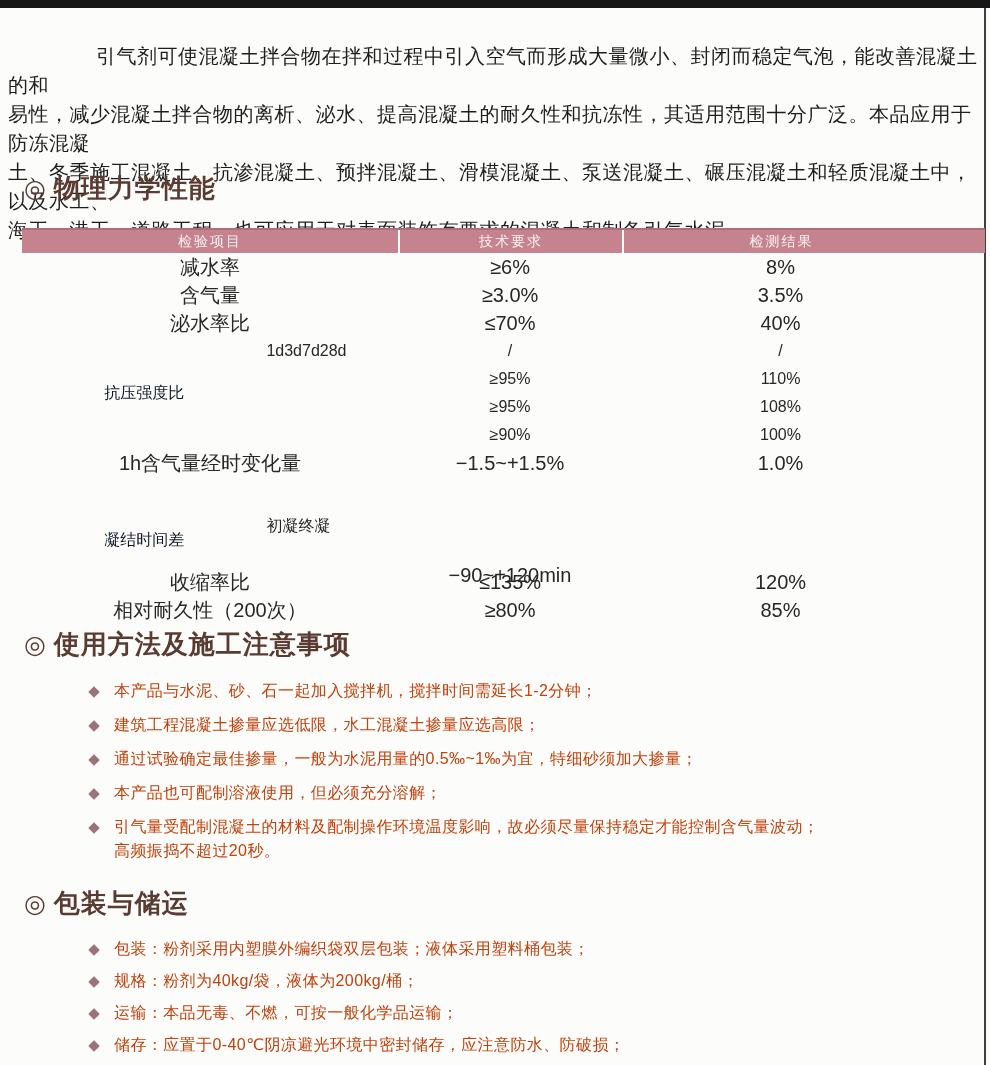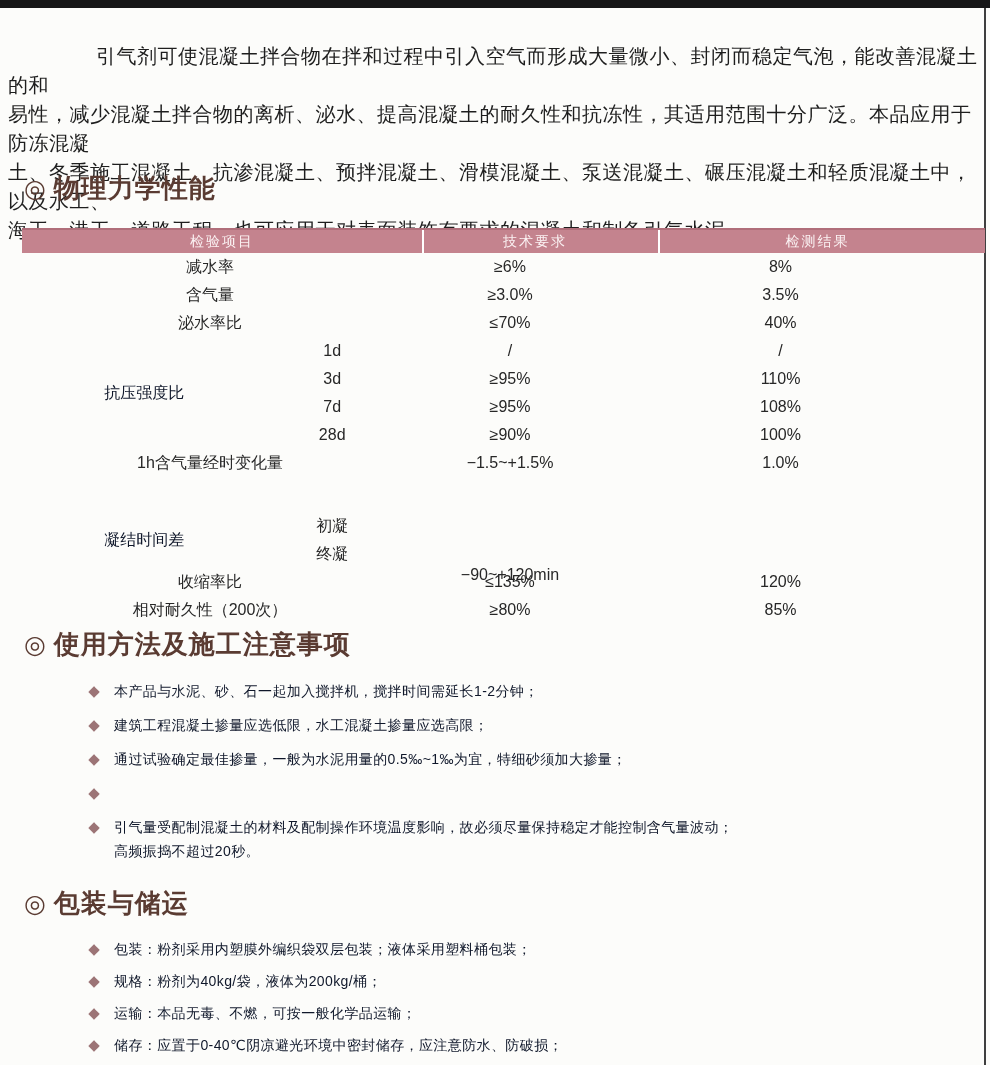--- a/index.html
+++ b/index.html
@@ -25,39 +25,39 @@
   
   .sec{
     left:24px;height:32px;display:flex;align-items:center;gap:7px;
     color:#5a3b32;font-weight:bold;font-size:26px;letter-spacing:1px;
   }
   .sec .mark{font-size:25px;font-weight:normal;}
 
   
   .ptable{left:22px;top:228px;width:963px;}
   .thead{display:flex;height:25px;background:#c4838e;border-top:2px solid #b06e7a;box-sizing:border-box;}
-  .hc{display:flex;align-items:center;justify-content:center;color:#fbf2f3;font-size:14px;letter-spacing:2px;box-sizing:border-box;margin-left:12px;}
+  .hc{display:flex;align-items:center;justify-content:center;color:#fbf2f3;font-size:14px;letter-spacing:2px;box-sizing:border-box;}
   .c1{width:376px;} .c2{width:224px;} .c3{width:317px;}
   .thead .c2,.thead .c3{border-left:2px solid #ffffff;}
   .trow{display:flex;}
-  .trow .cell{display:flex;align-items:center;justify-content:center;font-size:16px;color:#272727;box-sizing:border-box;}
+  .trow .cell{display:flex;align-items:center;justify-content:center;font-size:20px;color:#272727;box-sizing:border-box;}
   .h28{height:28px;} .h56{height:56px;margin-top:35px;} .h112{height:112px;}
   .split{display:flex;align-items:stretch;}
   .mainlabel{width:65%;display:flex;align-items:center;justify-content:center;font-size:16px;color:#0f172a;}
-  .subcol{width:35%;display:flex;flex-direction:column;}
+  .subcol{width:35%;display:flex;flex-direction:row;}
   .stack{display:flex;flex-direction:column;justify-content:flex-start;}
   .subcell{height:28px;display:flex;align-items:center;justify-content:center;font-size:16px;color:#272727;}
 
   
   .blist{left:0;width:978px;}
   .bitem{display:flex;align-items:flex-start;padding-left:86px;box-sizing:border-box;}
   .usage .bitem{margin-bottom:10px;}
   .packing .bitem{margin-bottom:8px;}
   .dia{width:16px;flex:0 0 16px;text-align:center;font-size:15px;line-height:24px;color:#9c7476;margin-right:12px;}
-  .btext{font-size:14px;line-height:24px;color:#0f172a;white-space:pre-line;letter-spacing:0.4px;}
+  .btext{font-size:16px;line-height:24px;color:#c2410c;white-space:pre-line;letter-spacing:0.4px;}
 </style>
 </head>
 <body>
 
 <div class="abs top-strip"></div>
 <div class="abs right-line"></div>
 
 <p class="abs intro">引气剂可使混凝土拌合物在拌和过程中引入空气而形成大量微小、封闭而稳定气泡，能改善混凝土的和
 易性，减少混凝土拌合物的离析、泌水、提高混凝土的耐久性和抗冻性，其适用范围十分广泛。本品应用于防冻混凝
 土、冬季施工混凝土、抗渗混凝土、预拌混凝土、滑模混凝土、泵送混凝土、碾压混凝土和轻质混凝土中，以及水工、
@@ -157,20 +157,21 @@
   <div class="bitem">
     <span class="dia">◆</span>
     <span class="btext">建筑工程混凝土掺量应选低限，水工混凝土掺量应选高限；</span>
   </div>
   <div class="bitem">
     <span class="dia">◆</span>
     <span class="btext">通过试验确定最佳掺量，一般为水泥用量的0.5‰~1‰为宜，特细砂须加大掺量；</span>
   </div>
   <div class="bitem">
     <span class="dia">◆</span>
+    <span class="btext">本产品也可配制溶液使用，但必须充分溶解；</span>
   </div>
   <div class="bitem">
     <span class="dia">◆</span>
     <span class="btext">引气量受配制混凝土的材料及配制操作环境温度影响，故必须尽量保持稳定才能控制含气量波动；
 高频振捣不超过20秒。</span>
   </div>
 </div>
 
 <div class="abs sec" style="top:887px">
   <span class="mark">◎</span>

